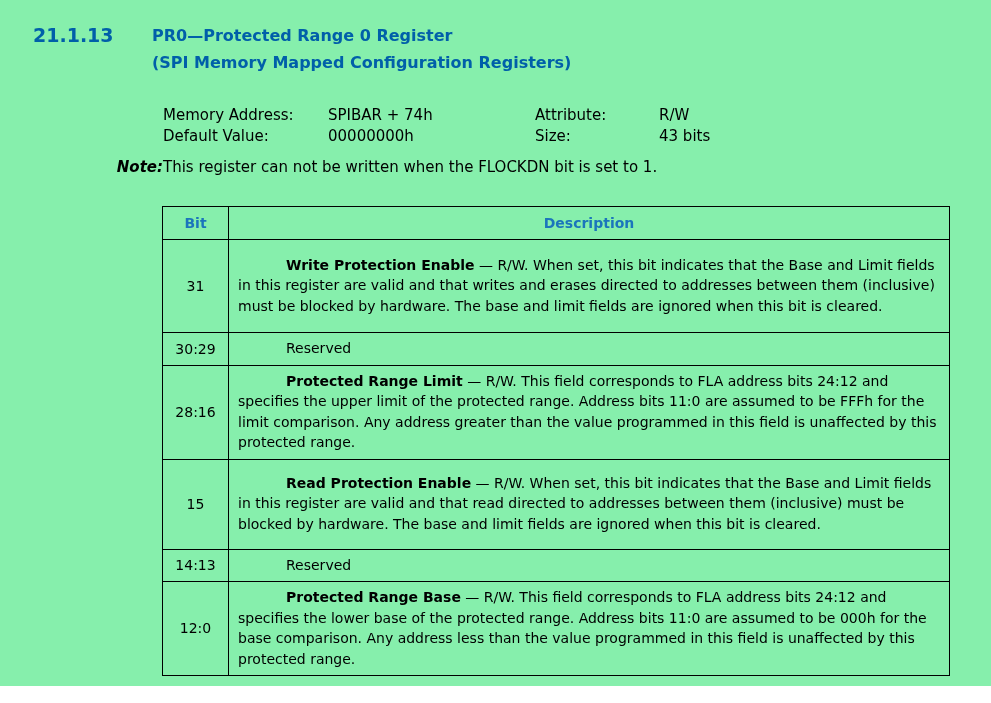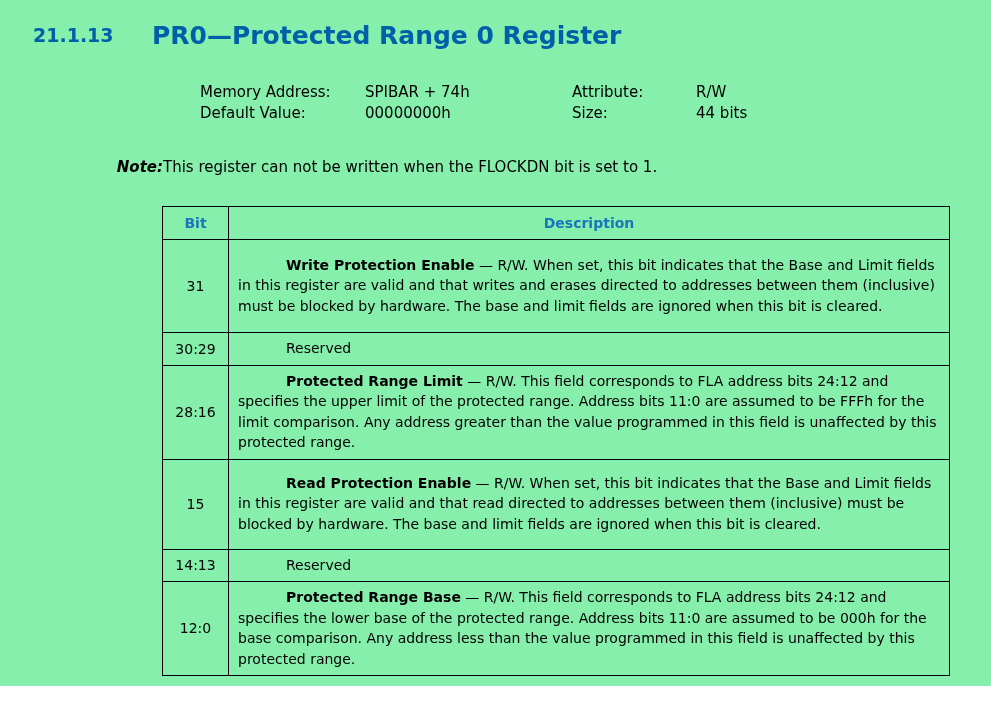--- a/index.html
+++ b/index.html
@@ -26,37 +26,36 @@
     align-items: flex-start;
   }
   .section-number {
     width: 119px;
     font-size: 19px;
     font-weight: bold;
     color: #005FA9;
     line-height: 27px;
   }
   .title {
-    font-size: 25px;
+    font-size: 16px;
     font-weight: bold;
     color: #005FA9;
     line-height: 27px;
   }
 
   
   .metadata {
     position: absolute;
     left: 163px;
-    top: 82px;
+    top: 105px;
     display: grid;
     grid-template-columns: 165px 207px 124px auto;
     font-size: 15px;
     line-height: 21px;
     color: #000000;
-    margin-left: 37px;
   }
 
   
   .note {
     position: absolute;
     left: 35px;
     top: 157px;
     display: flex;
     font-size: 15px;
     line-height: 20px;
@@ -108,32 +107,33 @@
 </style>
 </head>
 <body>
 
 <div class="page">
 
   <div class="heading">
     <div class="section-number">21.1.13</div>
     <div class="title">
       <div>PR0—Protected Range 0 Register</div>
+      <div>(SPI Memory Mapped Configuration Registers)</div>
     </div>
   </div>
 
   <div class="metadata">
     <div>Memory Address:</div>
     <div>SPIBAR + 74h</div>
     <div>Attribute:</div>
     <div>R/W</div>
     <div>Default Value:</div>
     <div>00000000h</div>
     <div>Size:</div>
-    <div>44 bits</div>
+    <div>43 bits</div>
   </div>
 
   <div class="note">
     <div class="note-label">Note:</div>
     <div>This register can not be written when the FLOCKDN bit is set to 1.</div>
   </div>
 
   <table class="bit-table">
     <colgroup>
         <col class="col-bit">

